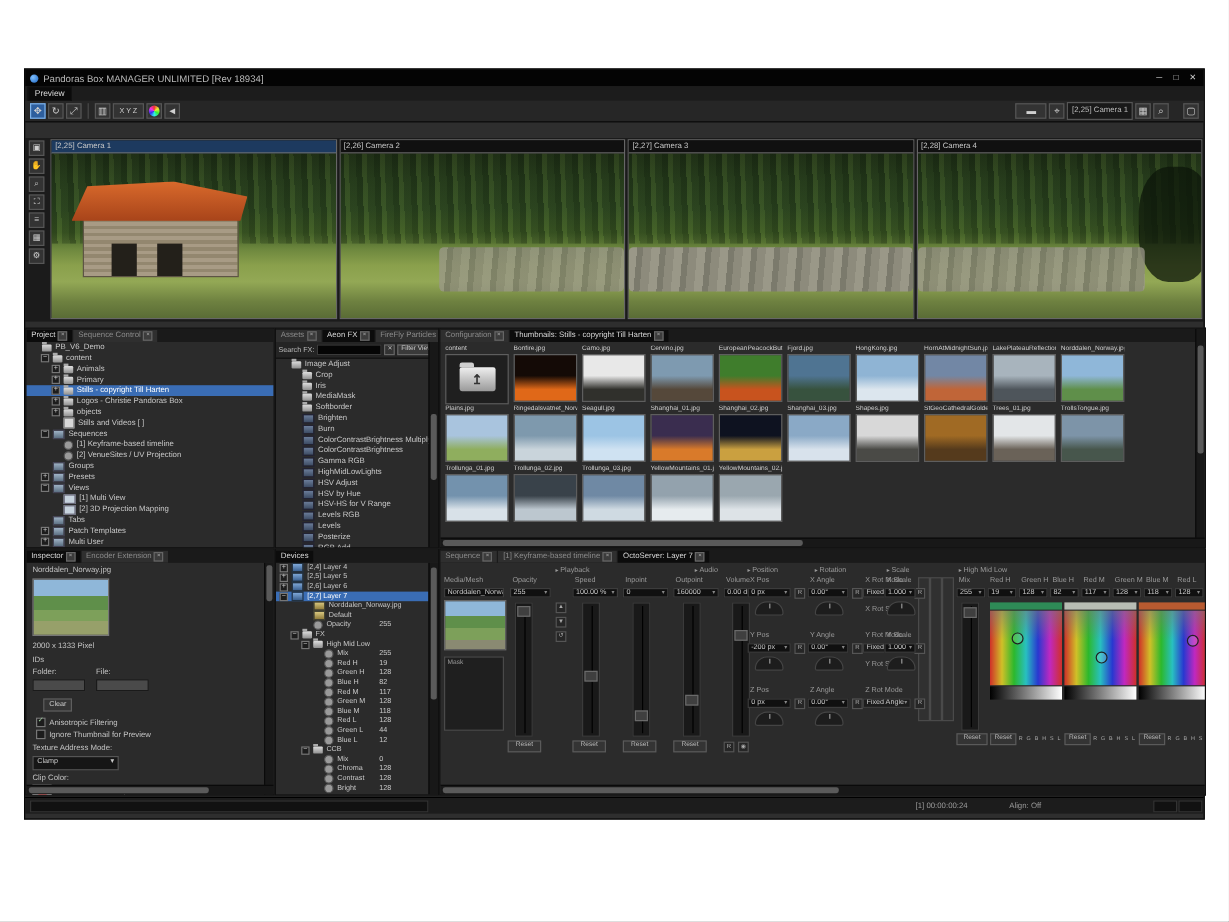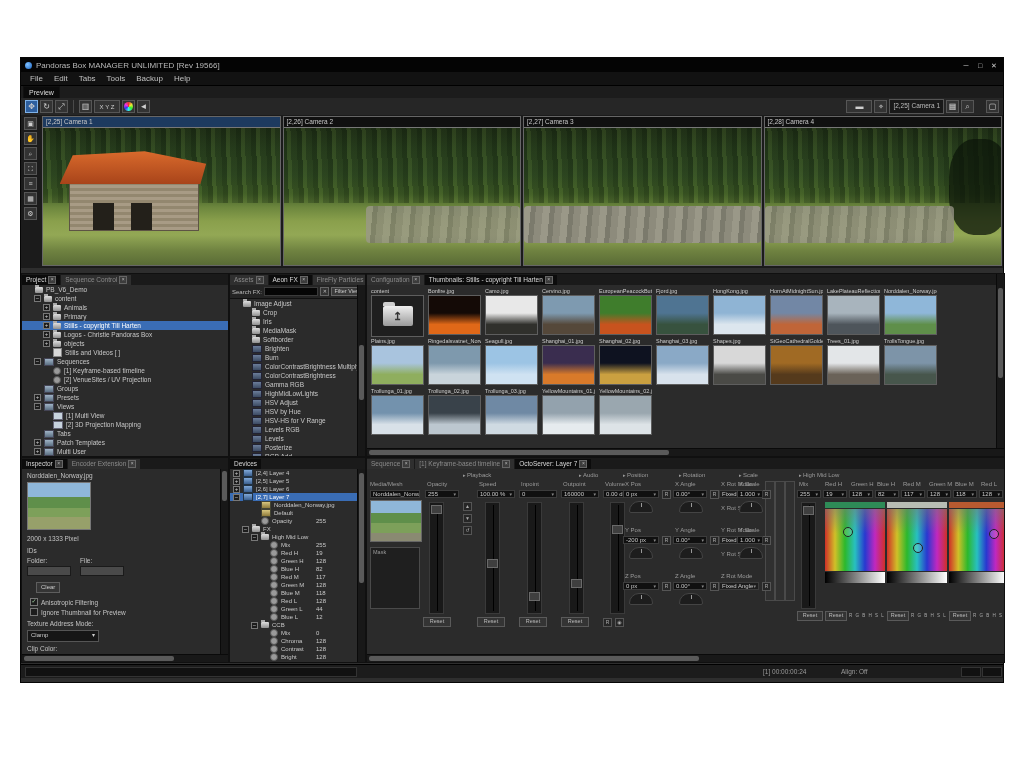--- a/index.html
+++ b/index.html
@@ -124,35 +124,27 @@
   .statusbar{position:absolute;left:0;right:0;bottom:4px;height:13px;background:#1c1c1c;border-top:1px solid #000;font-size:6.5px;color:#9a9a9a;}
   .sseg{position:absolute;top:2px;height:8px;background:#111;border:1px solid #333;}
 </style>
 </head>
 <body>
 
 <div class="window">
 
   <div class="titlebar">
     <span class="appicon"></span>
-    <span>Pandoras Box MANAGER UNLIMITED [Rev 19566]</span>
+    <span>Pandoras Box MANAGER UNLIMITED [Rev 18934]</span>
     <span class="spacer"></span>
     <span class="winbtn">─</span>
     <span class="winbtn">□</span>
     <span class="winbtn">✕</span>
   </div>
 
-  <div class="menubar" id="menubar">
-      <span>File</span>
-      <span>Edit</span>
-      <span>Tabs</span>
-      <span>Tools</span>
-      <span>Backup</span>
-      <span>Help</span>
-    </div>
 
   <div class="tabstrip">
     <div class="tab active">
         <span>Preview</span>
       </div>
   </div>
 
   <div class="toolbar">
     <div class="tbtn active">✥</div>
     <div class="tbtn">↻</div>

